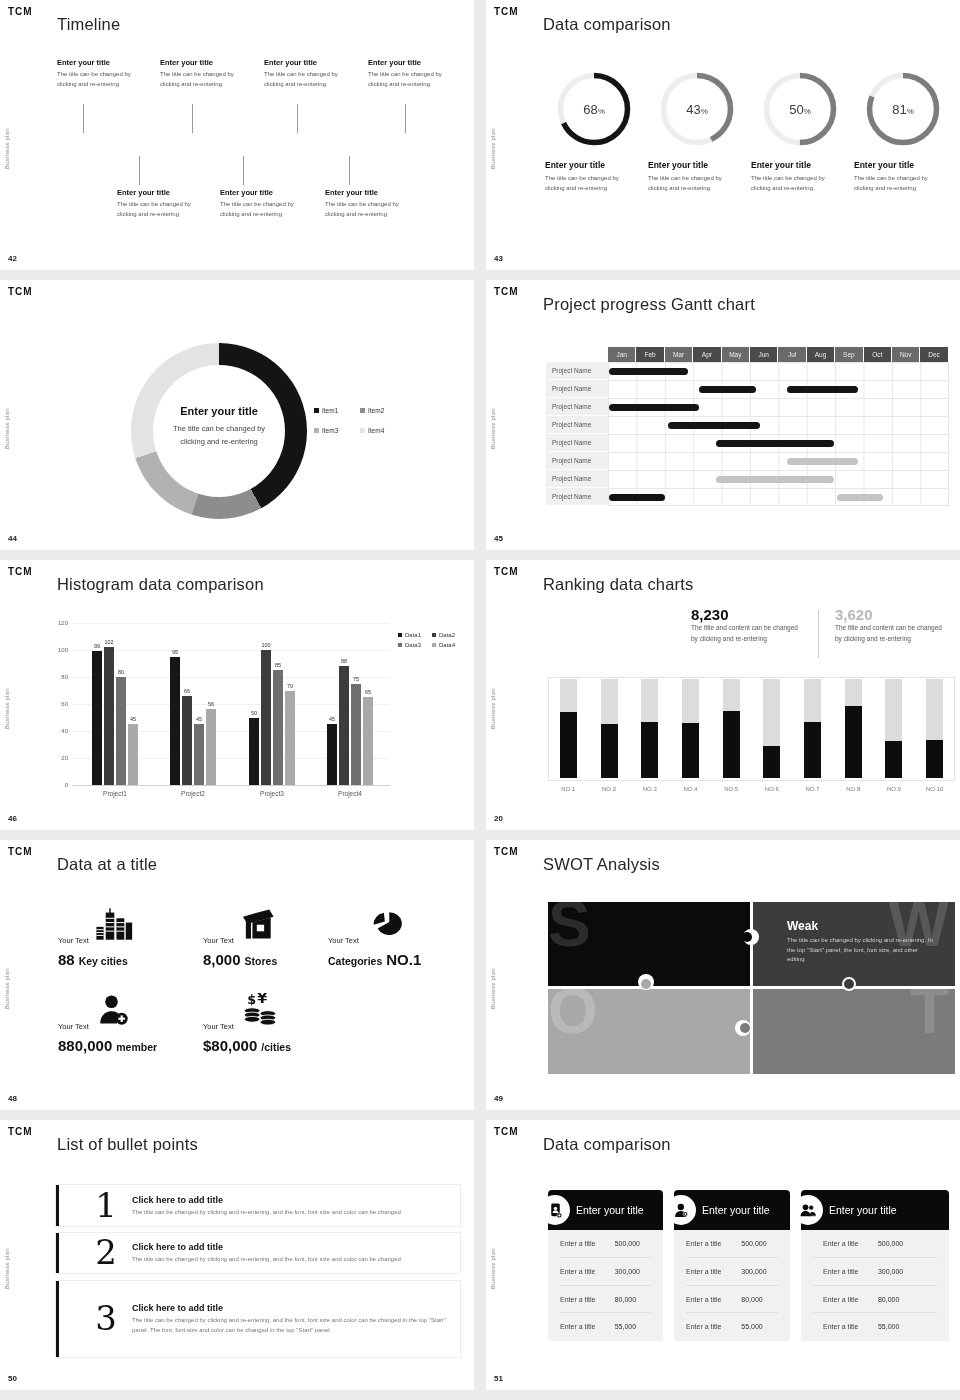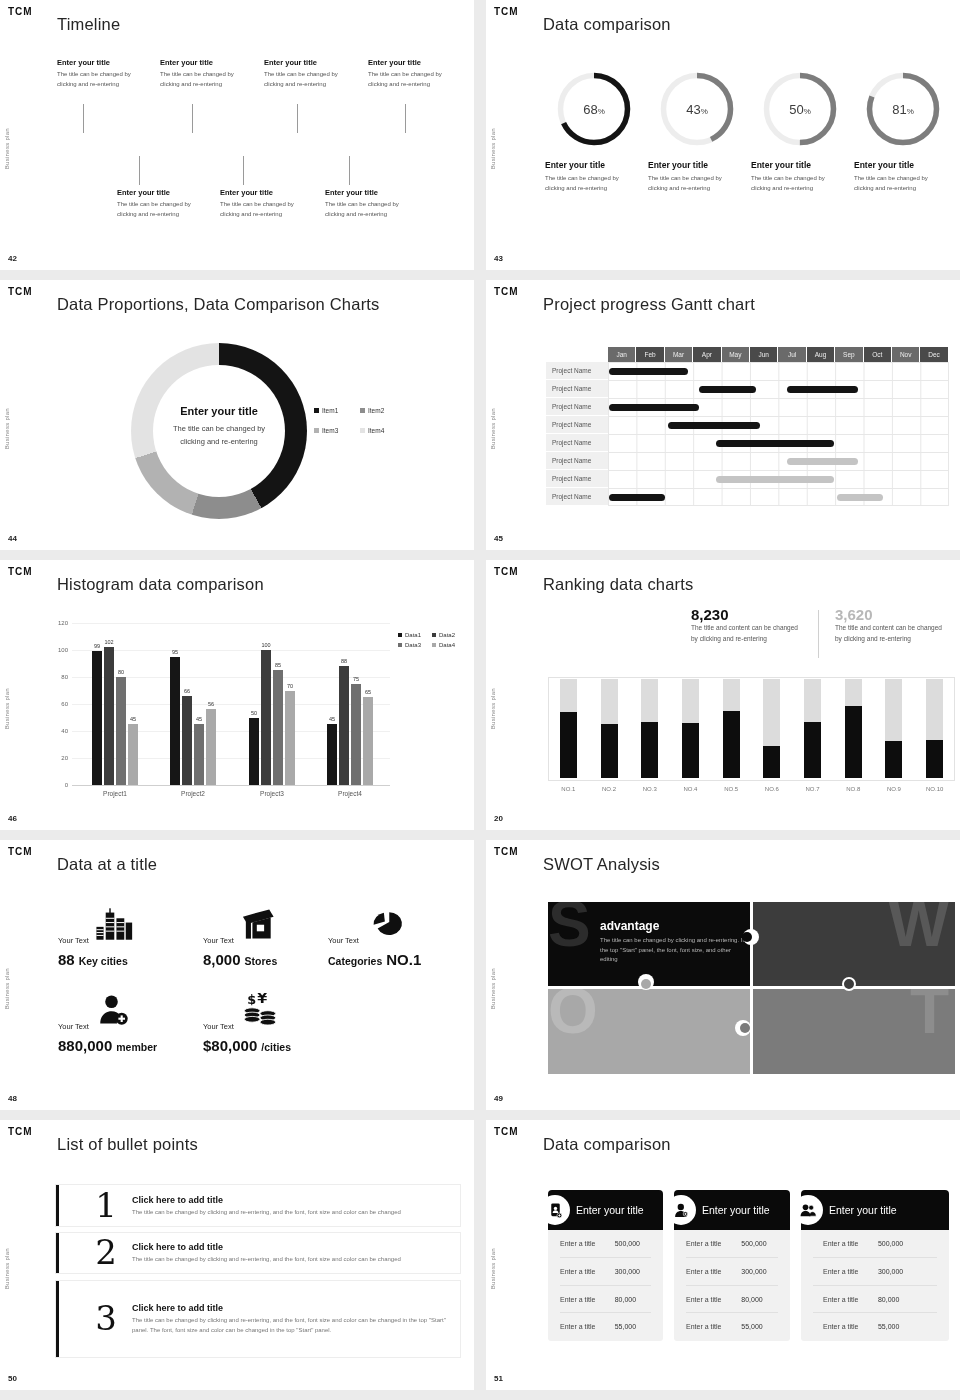--- a/index.html
+++ b/index.html
@@ -208,21 +208,20 @@
           <div class="dn-title">Enter your title</div>
           <div class="dn-cap">The title can be changed by</div>
           <div class="dn-cap">clicking and re-entering</div>
         </div>
       </div>
   </section>
 
   <section class="slide">
     <span class="logo">TCM</span>
     <span class="side-text">Business plan</span>
-    <h2 class="slide-title">Data Proportions, Data Comparison Charts</h2>
     <span class="page-num">44</span>
     <div class="content">
         <div class="pie" style="background: conic-gradient(rgb(20, 20, 20) 0%, rgb(20, 20, 20) 42%, rgb(141, 141, 141) 42%, rgb(141, 141, 141) 55%, rgb(178, 178, 178) 55%, rgb(178, 178, 178) 70%, rgb(227, 227, 227) 70%, rgb(227, 227, 227) 100%);"></div>
         <div class="pie-hole"></div>
         <div class="pie-center">
           <div class="pie-title">Enter your title</div>
           <div class="pie-cap">The title can be changed by</div>
           <div class="pie-cap">clicking and re-entering</div>
         </div>
         <div class="pie-legend">
@@ -531,27 +530,27 @@
   </section>
 
   <section class="slide">
     <span class="logo">TCM</span>
     <span class="side-text">Business plan</span>
     <h2 class="slide-title">SWOT Analysis</h2>
     <span class="page-num">49</span>
     <div class="content">
         <div class="sw-quad" style="left: 62px; top: 62px; width: 202px; height: 84px; background: rgb(11, 11, 11);">
           <div class="sw-letter" style="color: rgb(44, 44, 44);">S</div>
-          <div class="sw-text" style="left: 52px; top: 17px;">
-            <div class="sw-head">advantage</div>
-            <div class="sw-body" style="color: rgb(181, 181, 181);">The title can be changed by clicking and re-entering. In the top "Start" panel, the font, font size, and other editing</div>
-          </div>
         </div>
         <div class="sw-quad" style="left: 267px; top: 62px; width: 202px; height: 84px; background: rgb(60, 60, 60);">
           <div class="sw-letter sw-right" style="color: rgb(88, 88, 88);">W</div>
+          <div class="sw-text" style="left: 34px; top: 17px;">
+            <div class="sw-head">Weak</div>
+            <div class="sw-body" style="color: rgb(207, 207, 207);">The title can be changed by clicking and re-entering. In the top "Start" panel, the font, font size, and other editing</div>
+          </div>
         </div>
         <div class="sw-quad" style="left: 62px; top: 149px; width: 202px; height: 85px; background: rgb(168, 168, 168);">
           <div class="sw-letter" style="color: rgb(185, 185, 185);">O</div>
         </div>
         <div class="sw-quad" style="left: 267px; top: 149px; width: 202px; height: 85px; background: rgb(123, 123, 123);">
           <div class="sw-letter sw-right" style="color: rgb(141, 141, 141);">T</div>
         </div>
         <div class="sw-conn" style="left: 257px; top: 89px; width: 16px; height: 16px; background: rgb(255, 255, 255);"></div>
         <div class="sw-conn" style="left: 256px; top: 92px; width: 10px; height: 10px; background: rgb(11, 11, 11);"></div>
         <div class="sw-conn" style="left: 152px; top: 134px; width: 16px; height: 16px; background: rgb(255, 255, 255);"></div>

